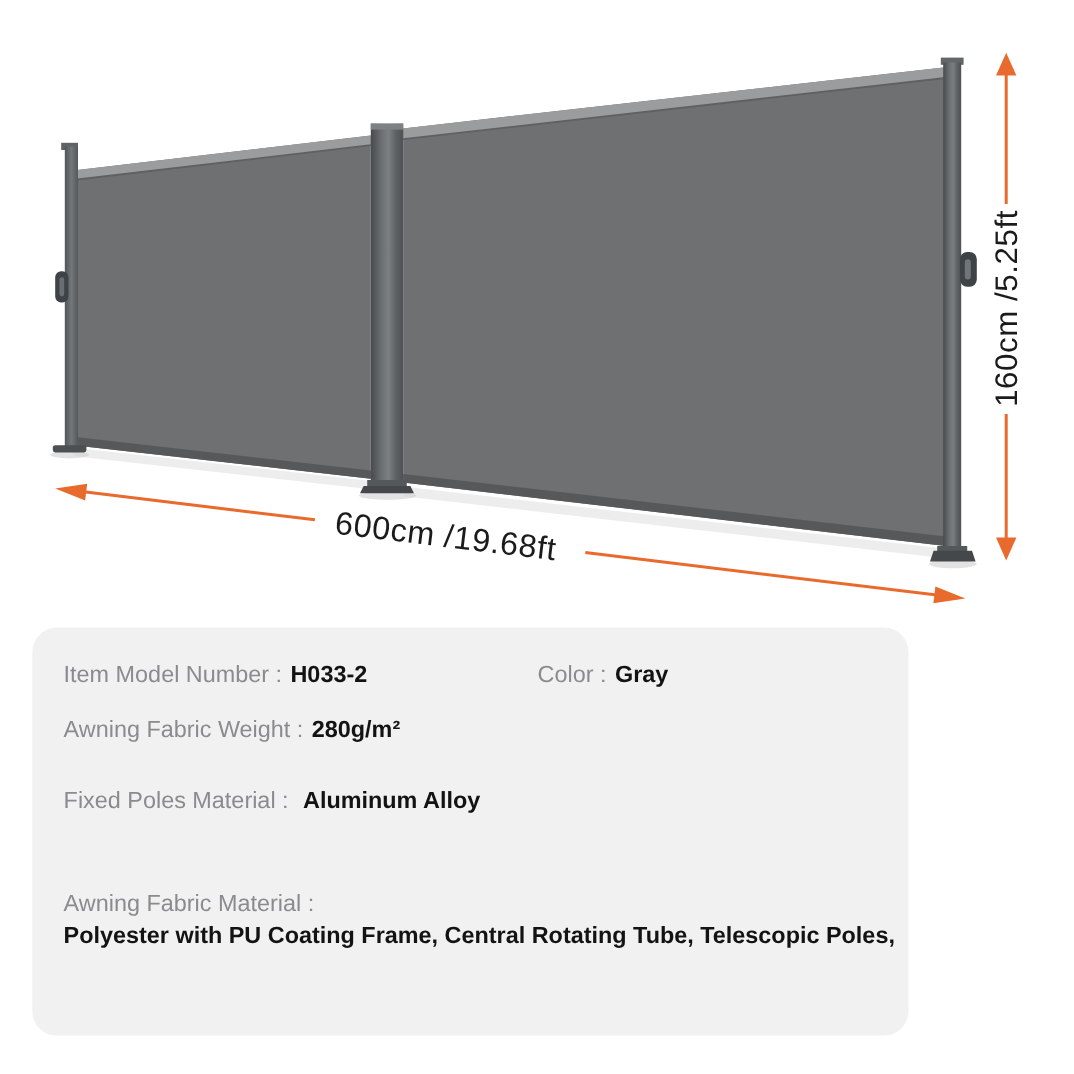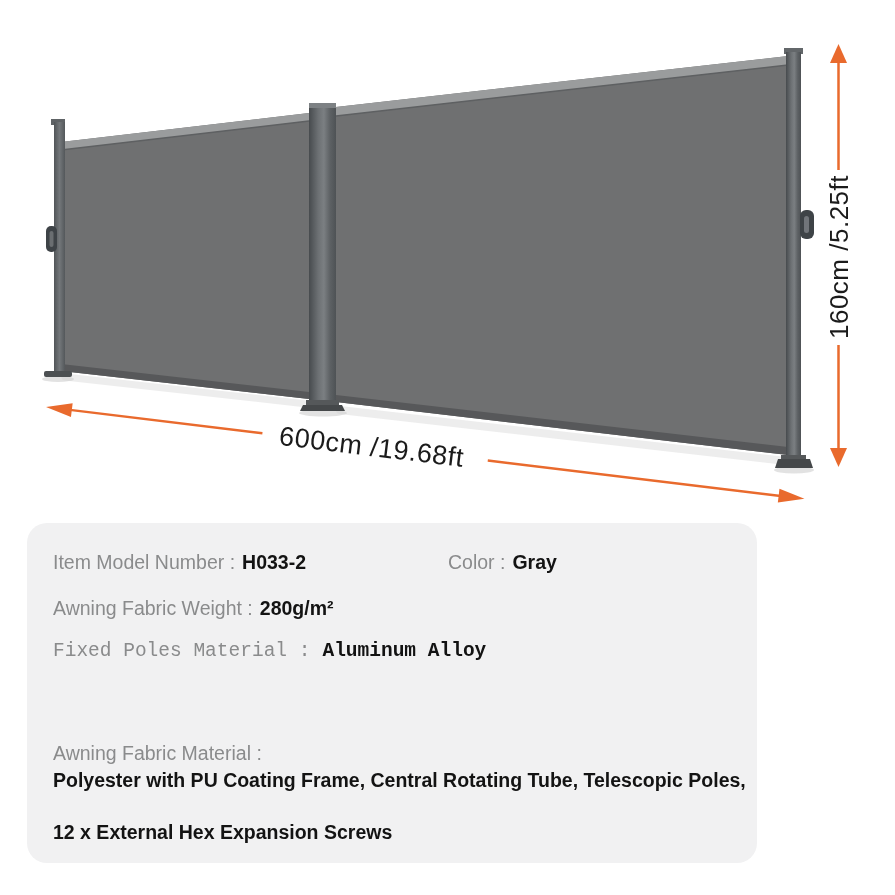--- a/index.html
+++ b/index.html
@@ -140,29 +140,26 @@
       <span class="lbl">Item Model Number :</span><span class="val">H033-2</span>
     </div>
     <div class="cell" style="left:401px; top:27px;margin-left:20px;">
       <span class="lbl">Color :</span><span class="val">Gray</span>
     </div>
 
     <div class="cell" style="left:26px; top:73px;">
       <span class="lbl">Awning Fabric Weight :</span><span class="val">280g/m²</span>
     </div>
 
-    <div class="cell" style="left:26px; top:116px;font-family:Liberation Mono, monospace;">
+    <div class="cell" style="left:26px; top:132px;">
       <span class="lbl">Fixed Poles Material :</span><span class="val wide-gap">Aluminum Alloy</span>
     </div>
 
 
     <div class="cell" style="left:26px; top:245px;">
       <span class="line-bold">Polyester with PU Coating Frame, Central Rotating Tube, Telescopic Poles,</span>
     </div>
     <div class="cell" style="left:26px; top:218px;">
       <span class="lbl">Awning Fabric Material :</span>
     </div>
-    <div class="cell" style="left:26px; top:297px;">
-      <span class="line-bold">12 x External Hex Expansion Screws</span>
-    </div>
 
   </div>
 </div>
 
 </body></html>

